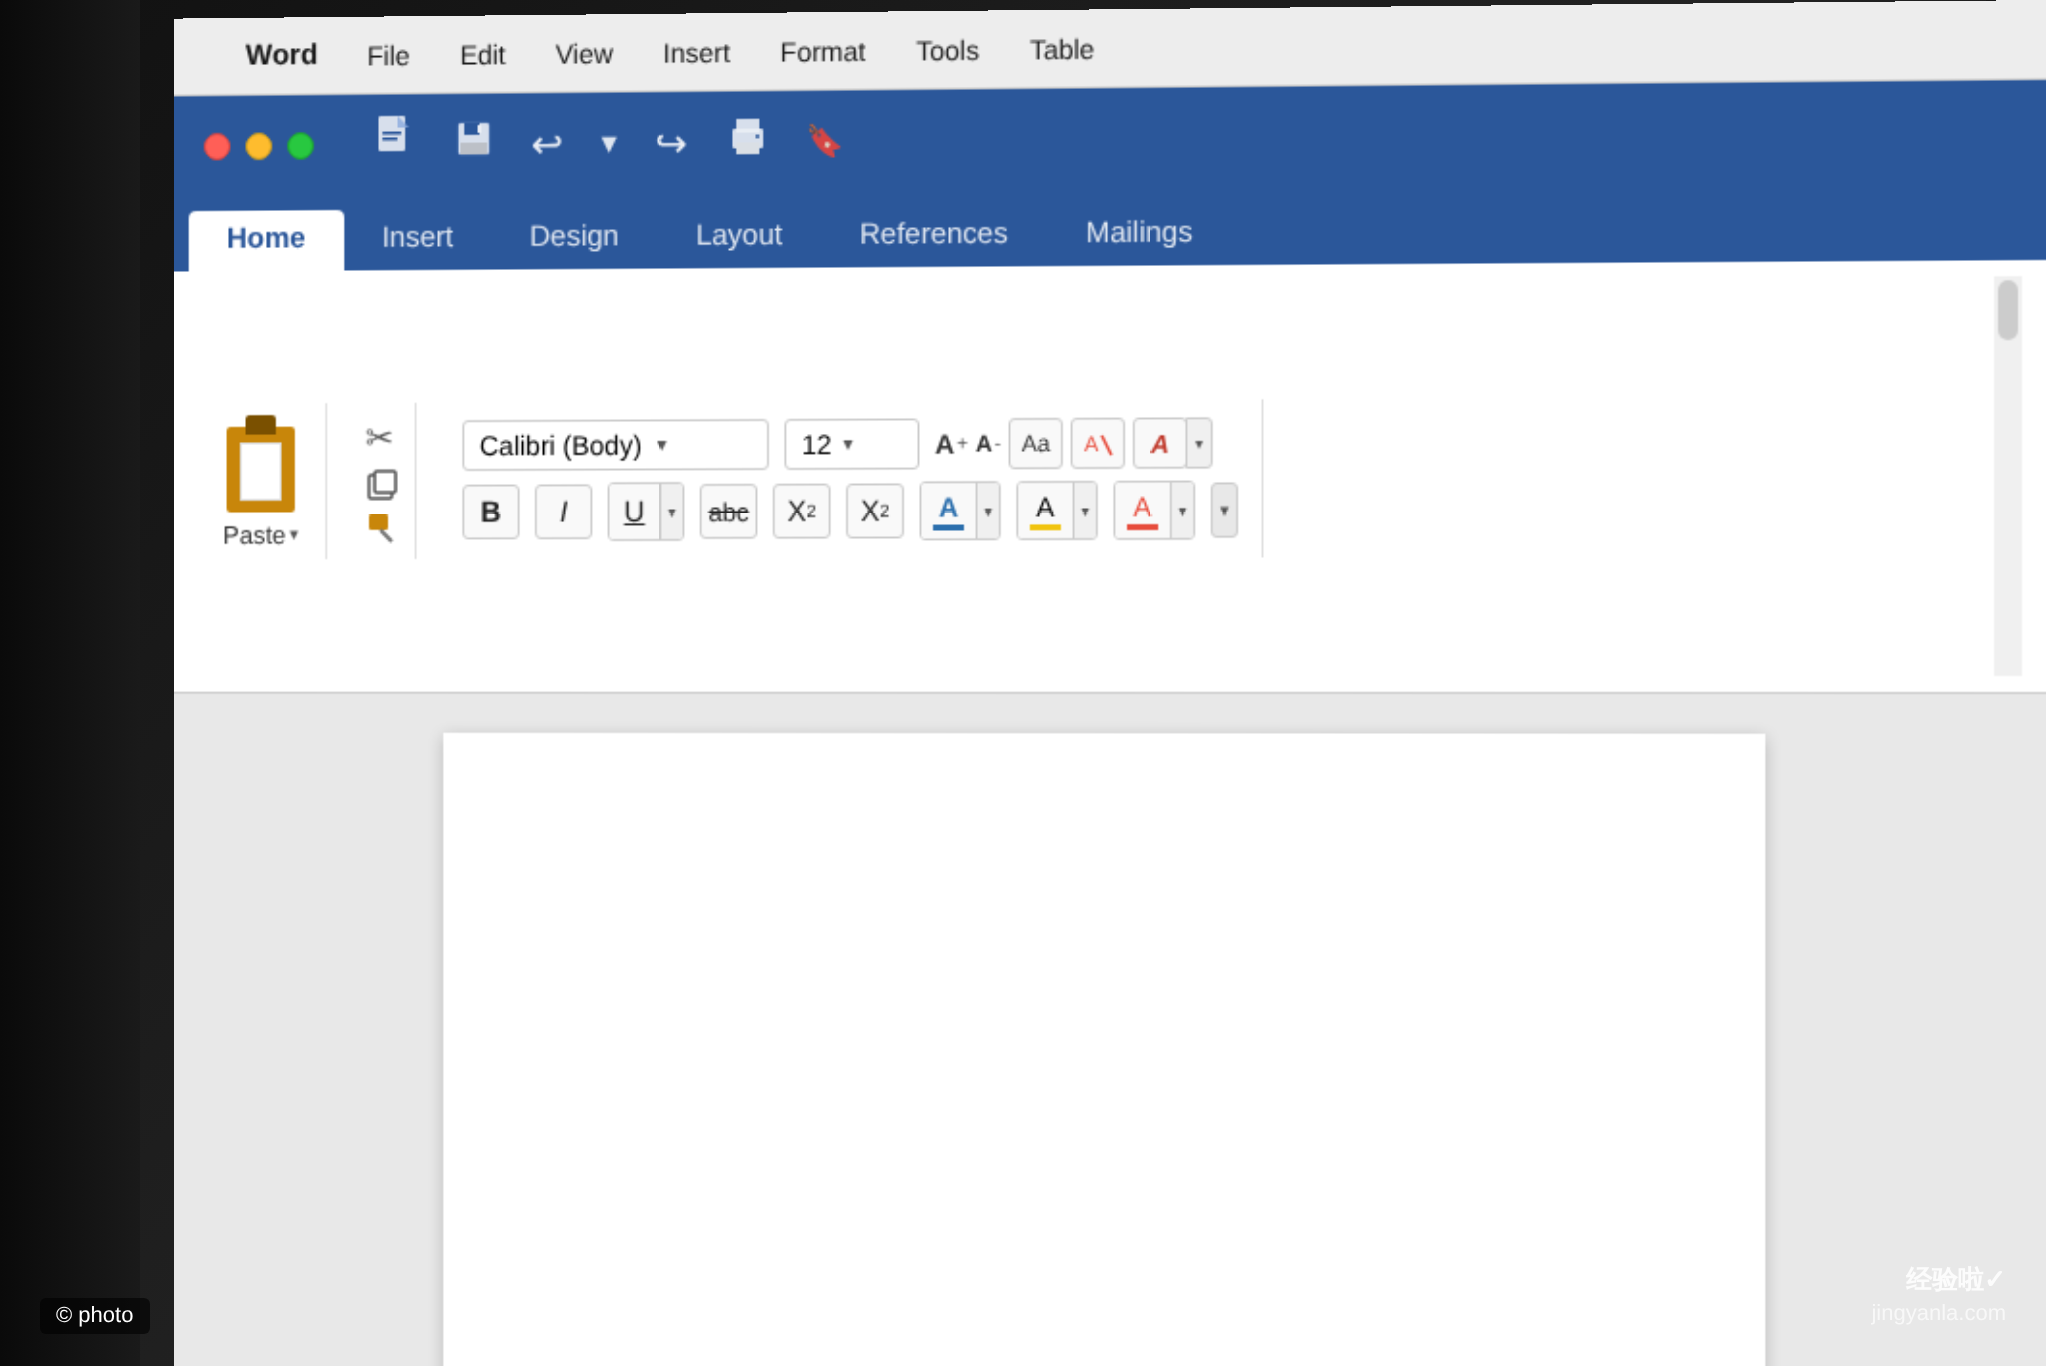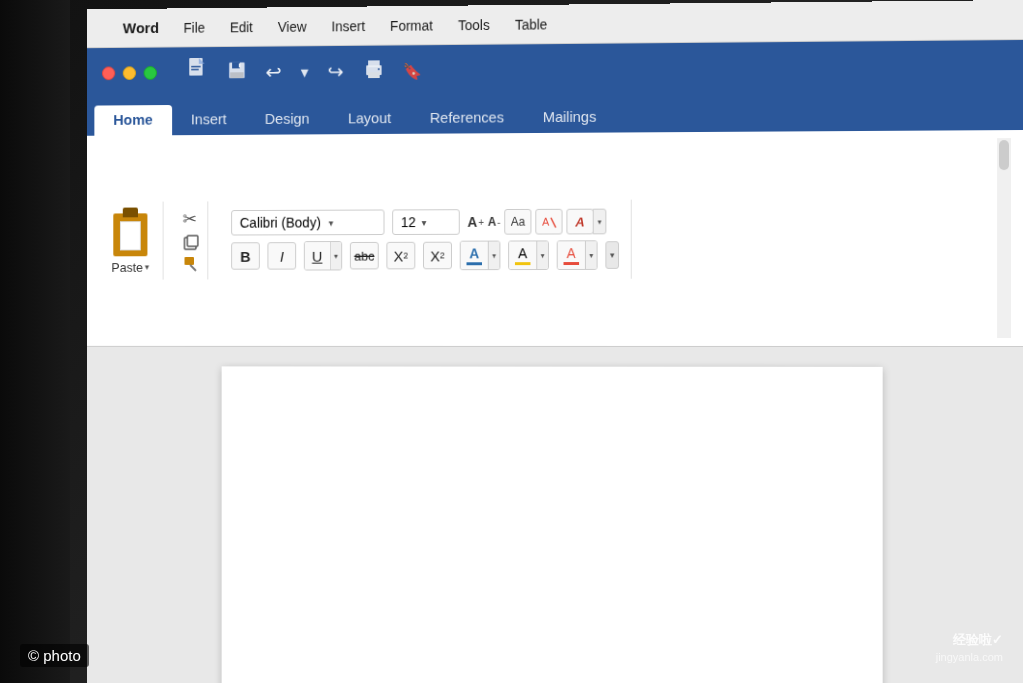--- a/index.html
+++ b/index.html
@@ -276,21 +276,21 @@
       align-items: flex-end;
     }
 
     
     .photo-credit {
       position: absolute;
       bottom: 16px;
       left: 20px;
       background: rgba(0,0,0,0.6);
       color: white;
-      font-size: 15px;
+      font-size: 11px;
       padding: 3px 8px;
       border-radius: 3px;
     }
 
     
     .left-dark {
       position: absolute;
       top: 0;
       left: 0;
       width: 70px;

